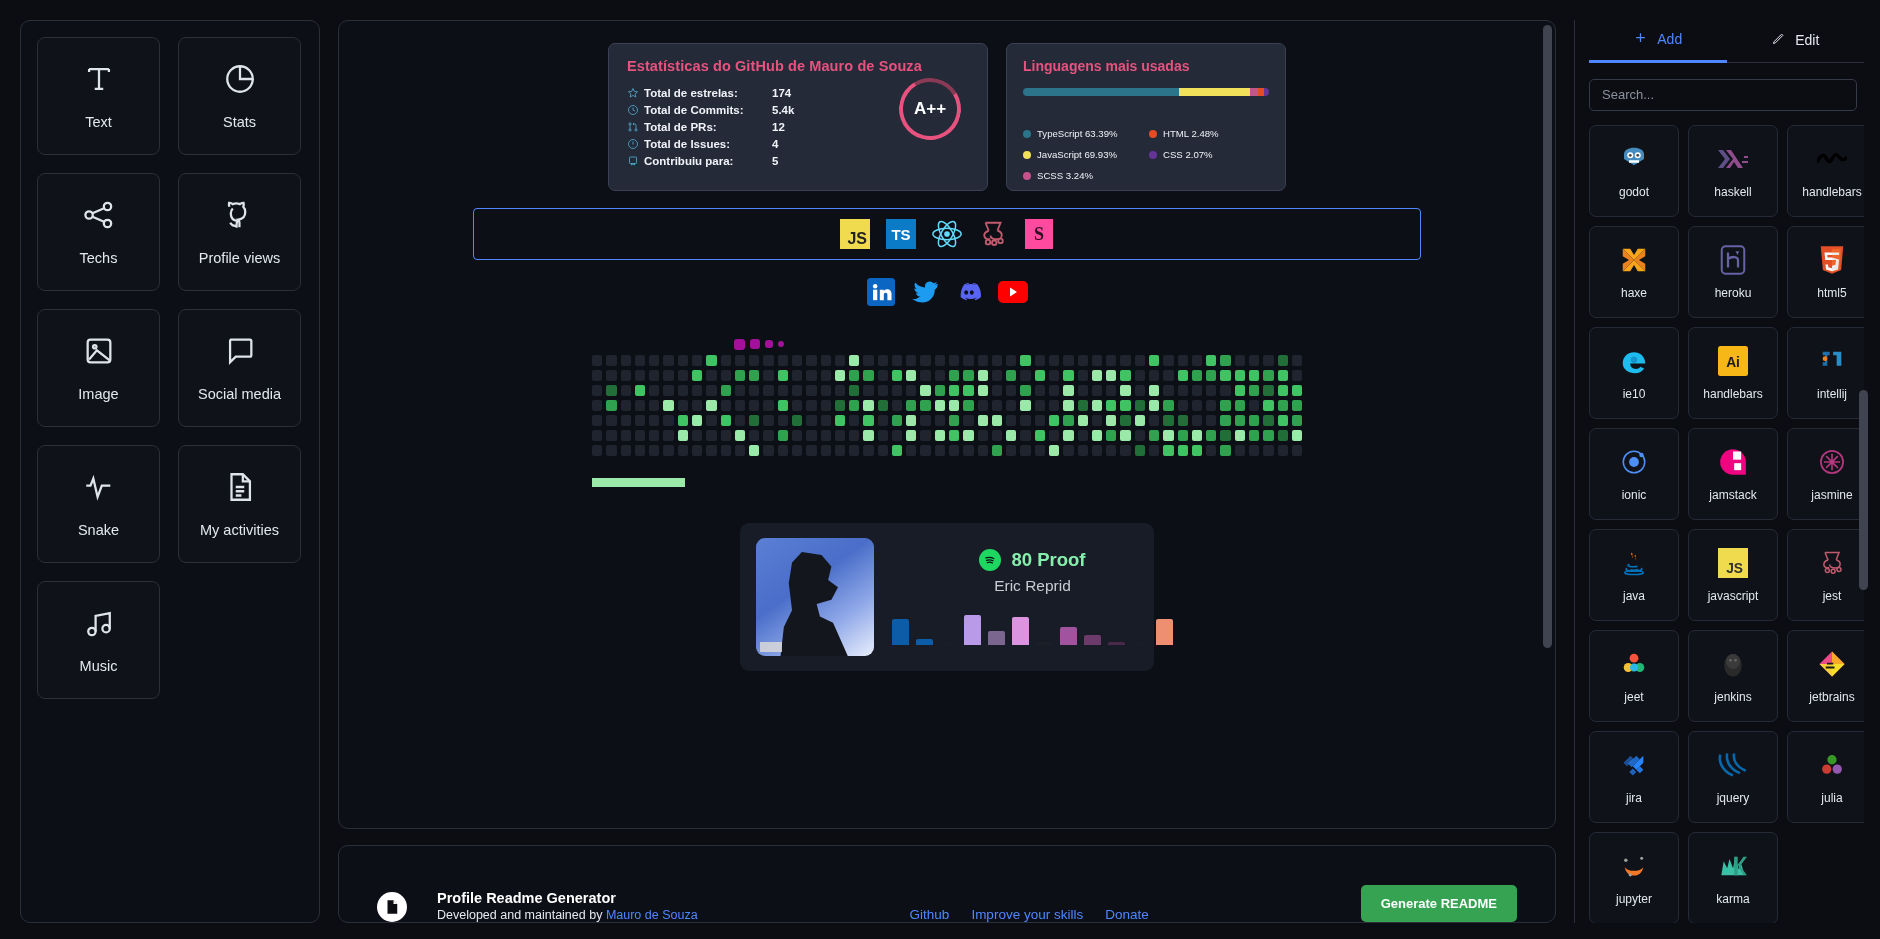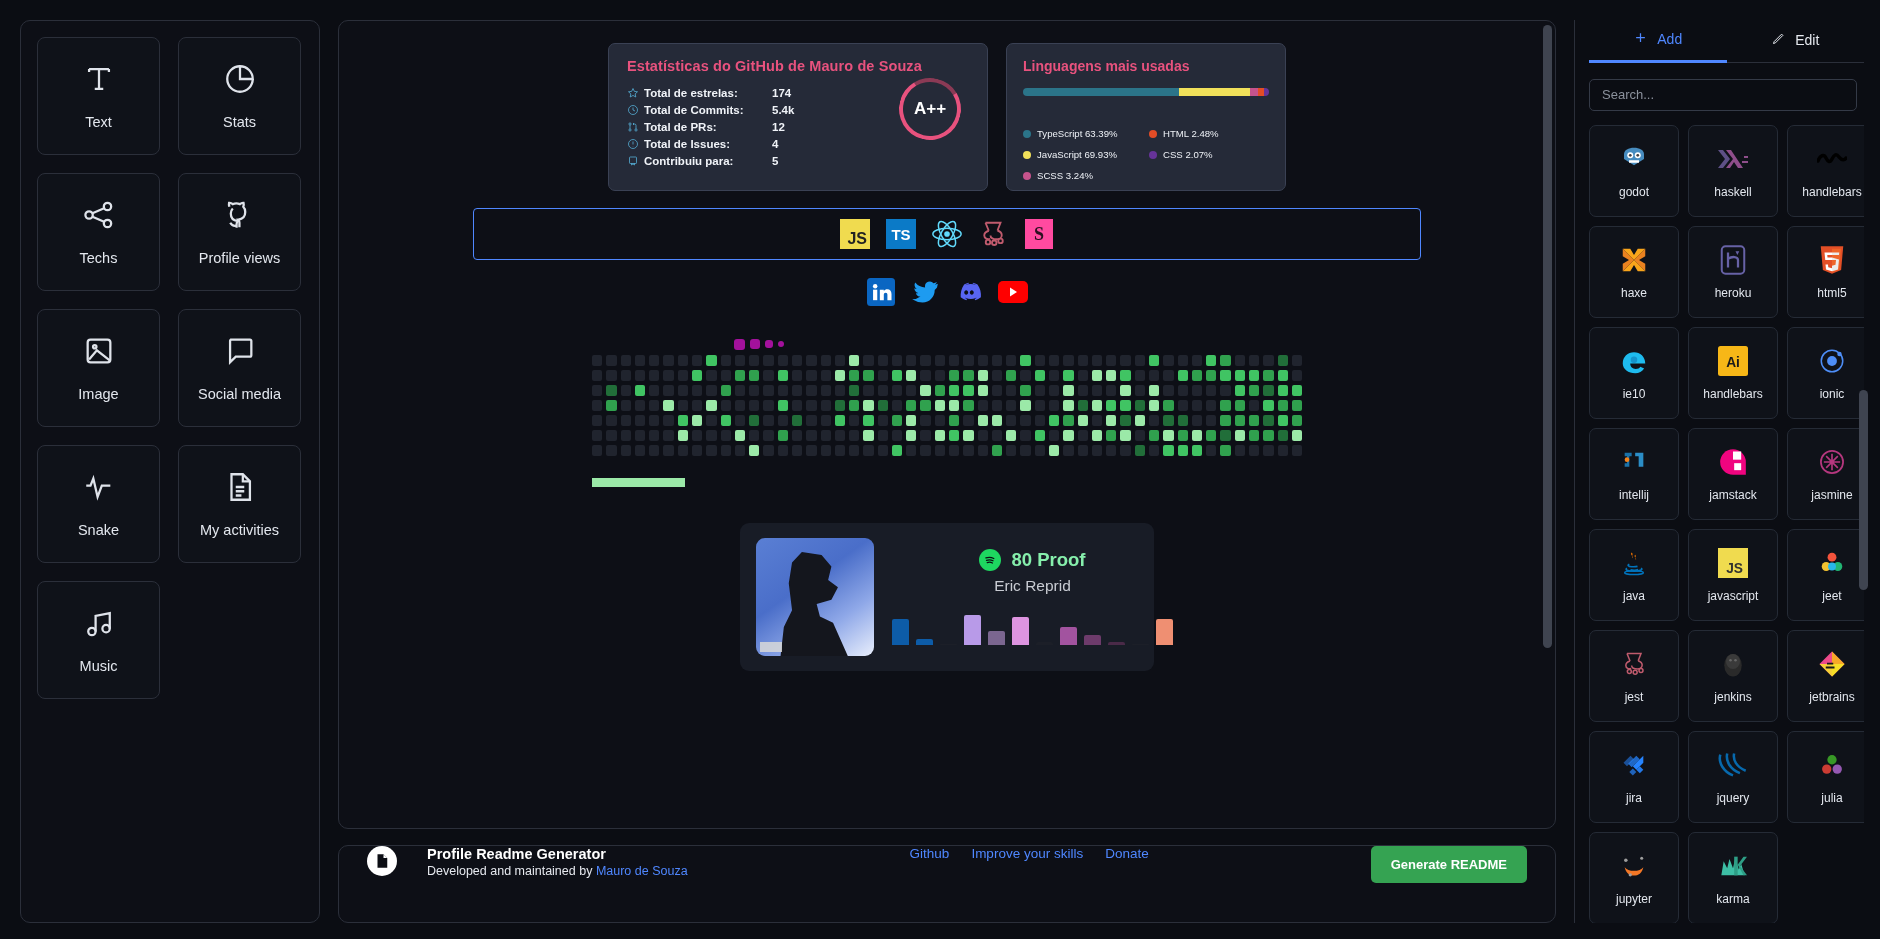--- a/index.html
+++ b/index.html
@@ -125,21 +125,21 @@
   .sp-logo { width: 22px; height: 22px; border-radius: 50%; background: #1ed760; display: flex; align-items: center; justify-content: center; }
   .sp-name { color: #86efac; font-size: 18.5px; font-weight: 700; }
   .sp-artist { margin-top: 6px; color: #c9ccd3; font-size: 15.5px; }
   .eq { margin-top: 16px; display: flex; align-items: flex-end; gap: 7px; height: 34px; }
   .eq i { width: 17px; display: block; border-radius: 2px 2px 0 0; }
 
   
   .footer {
     flex: 0 0 78px; height: 78px;
     border: 1px solid #2b2f3a; border-radius: 10px; background: #0d0f16;
-    display: flex; align-items: flex-start; padding: 0 28px; gap: 30px;
+    display: flex; align-items: flex-end; padding: 0 38px; gap: 30px;
   }
   .f-logo { width: 30px; height: 30px; border-radius: 50%; background: #fff;
     display: flex; align-items: center; justify-content: center; flex: 0 0 30px; }
   .f-txt { display: flex; flex-direction: column; gap: 2px; }
   .f-t1 { color: #fff; font-size: 14.5px; font-weight: 700; }
   .f-t2 { color: #e6e9ef; font-size: 12.5px; }
   .f-t2 a { color: #4f87ff; text-decoration: none; }
   .f-links { display: flex; gap: 22px; margin-left: auto; }
   .f-links a { color: #4f87ff; font-size: 13.5px; text-decoration: none; }
   .gen-btn {
@@ -958,36 +958,36 @@
             <svg width="30" height="30" viewBox="0 0 24 24">
               <rect width="24" height="24" rx="2" fill="#f7b717"></rect>
               <text x="12" y="17" font-family="Liberation Sans,sans-serif" font-size="11" font-weight="700" fill="#1a1a1a" text-anchor="middle">Ai</text>
             </svg>
           </span>
           <span class="nm">handlebars</span>
         </div>
         <div class="icell">
           <span class="gl">
             <svg width="28" height="28" viewBox="0 0 24 24">
+              <path d="M4 4h6v3H8v9H4v-3h2V7H4z" fill="#1a72a8"></path>
+              <path d="M13 4h7v12h-4V7h-3z" fill="#2b8dc6"></path>
+              <circle cx="6" cy="10" r="2" fill="#f58219"></circle>
+            </svg>
+          </span>
+          <span class="nm">intellij</span>
+        </div>
+        <div class="icell">
+          <span class="gl">
+            <svg width="28" height="28" viewBox="0 0 24 24">
               <circle cx="12" cy="12" r="9.2" fill="none" stroke="#4e8ef7" stroke-width="1.3"></circle>
               <circle cx="12" cy="12" r="4.2" fill="#4e8ef7"></circle>
               <circle cx="18.4" cy="6" r="1.9" fill="#4e8ef7"></circle>
             </svg>
           </span>
           <span class="nm">ionic</span>
-        </div>
-        <div class="icell">
-          <span class="gl">
-            <svg width="28" height="28" viewBox="0 0 24 24">
-              <path d="M4 4h6v3H8v9H4v-3h2V7H4z" fill="#1a72a8"></path>
-              <path d="M13 4h7v12h-4V7h-3z" fill="#2b8dc6"></path>
-              <circle cx="6" cy="10" r="2" fill="#f58219"></circle>
-            </svg>
-          </span>
-          <span class="nm">intellij</span>
         </div>
         <div class="icell">
           <span class="gl">
             <svg width="28" height="28" viewBox="0 0 24 24">
               <path d="M12 1a11 11 0 0 1 11 11v11H12z" fill="#f0047f"></path>
               <path d="M12 1A11 11 0 0 0 1 12a11 11 0 0 0 11 11z" fill="#f0047f"></path>
               <path d="M12 3h7v7h-7z" fill="#fff"></path>
               <path d="M12 12h7v7h-7z" fill="#fff" opacity="0"></path>
               <path d="M13 13h6v6h-6z" fill="#fff"></path>
             </svg>
@@ -1025,45 +1025,45 @@
           <span class="gl">
             <svg width="30" height="30" viewBox="0 0 24 24">
               <rect width="24" height="24" fill="#f0db4f"></rect>
               <text x="20" y="20" font-family="Liberation Sans,sans-serif" font-size="11" font-weight="700" fill="#323330" text-anchor="end">JS</text>
             </svg>
           </span>
           <span class="nm">javascript</span>
         </div>
         <div class="icell">
           <span class="gl">
-            <svg width="28" height="28" viewBox="0 0 24 24">
-              <circle cx="12" cy="7" r="3.8" fill="#f4533c"></circle>
-              <circle cx="7" cy="15" r="3.8" fill="#f2c230"></circle>
-              <circle cx="17" cy="15" r="3.8" fill="#22b573"></circle>
-              <circle cx="12" cy="15" r="3.4" fill="#29b6e8"></circle>
-            </svg>
-          </span>
-          <span class="nm">jeet</span>
-        </div>
-        <div class="icell">
-          <span class="gl">
             <svg width="28" height="28" viewBox="0 0 24 24" fill="none" stroke="#c05b6d" stroke-width="1.3">
               <path d="M6 3h12l-2.4 6.2"></path>
               <path d="M6 3l2.6 6.4"></path>
               <path d="M8.6 9.4c-2 .6-3.6 2-3.6 3.8 0 2.4 2.6 3.4 4.6 2.6"></path>
               <path d="M15.6 9.2c2 .7 3.4 2 3.4 3.7 0 2-2 3.3-4 3.3-3 0-5-1.3-5-3"></path>
               <circle cx="8" cy="18.5" r="1.7"></circle>
               <circle cx="13" cy="19" r="1.7"></circle>
               <circle cx="18" cy="17.5" r="1.7"></circle>
             </svg>
           </span>
           <span class="nm">jest</span>
         </div>
         <div class="icell">
           <span class="gl">
+            <svg width="28" height="28" viewBox="0 0 24 24">
+              <circle cx="12" cy="7" r="3.8" fill="#f4533c"></circle>
+              <circle cx="7" cy="15" r="3.8" fill="#f2c230"></circle>
+              <circle cx="17" cy="15" r="3.8" fill="#22b573"></circle>
+              <circle cx="12" cy="15" r="3.4" fill="#29b6e8"></circle>
+            </svg>
+          </span>
+          <span class="nm">jeet</span>
+        </div>
+        <div class="icell">
+          <span class="gl">
             <svg width="26" height="30" viewBox="0 0 20 24">
               <ellipse cx="10" cy="13" rx="7" ry="9" fill="#2a2a2a"></ellipse>
               <ellipse cx="10" cy="10" rx="5.6" ry="6" fill="#3a3a3a"></ellipse>
               <circle cx="8" cy="9" r="1" fill="#666"></circle>
               <circle cx="12" cy="9" r="1" fill="#666"></circle>
             </svg>
           </span>
           <span class="nm">jenkins</span>
         </div>
         <div class="icell">

